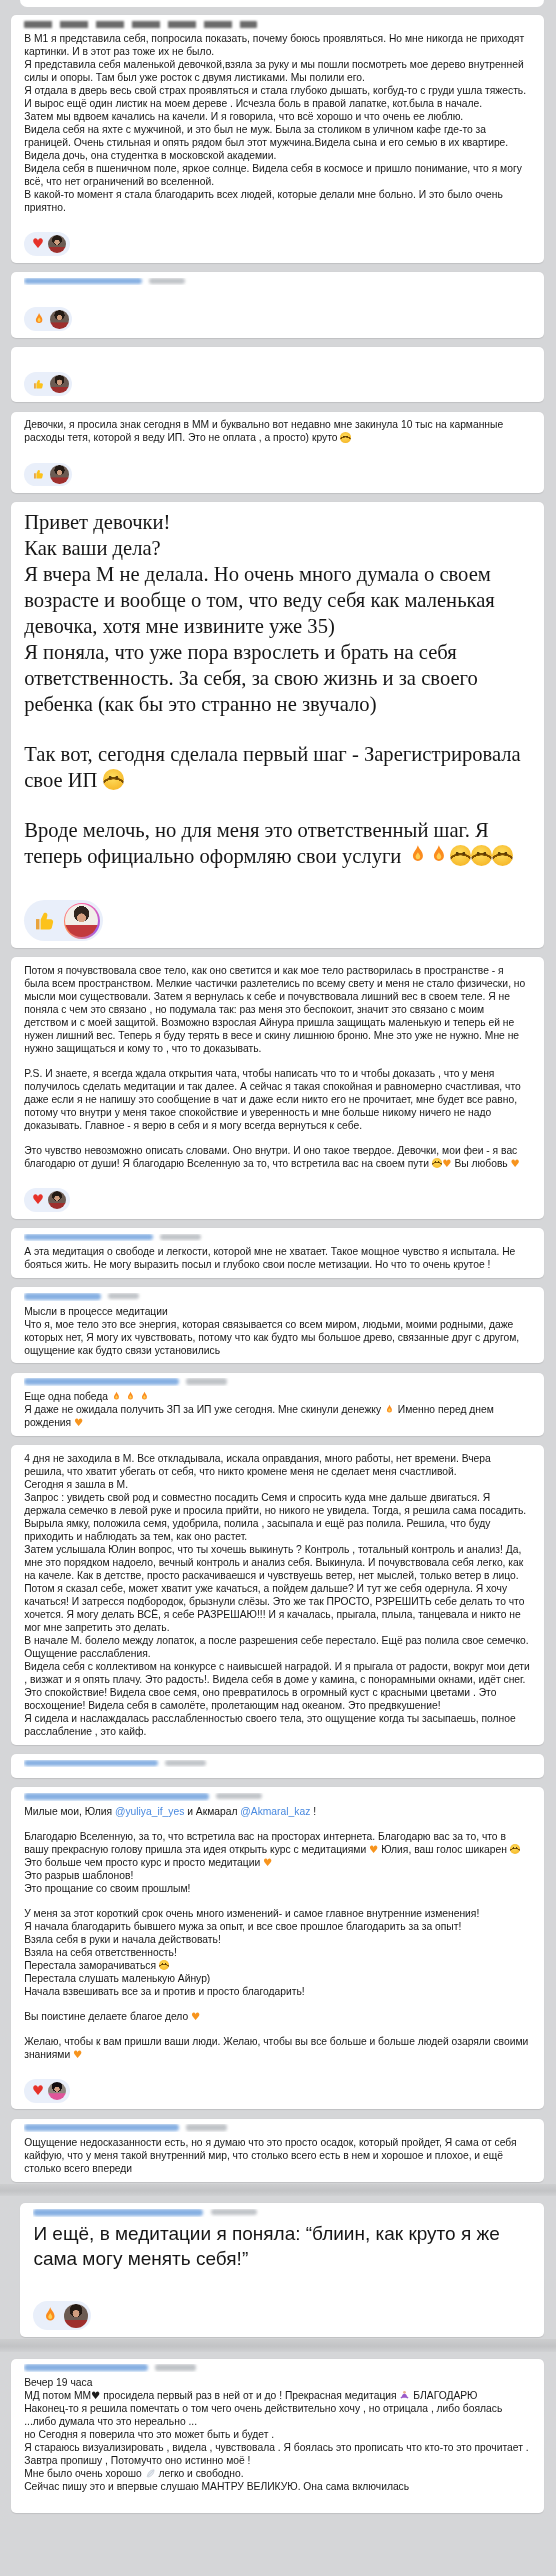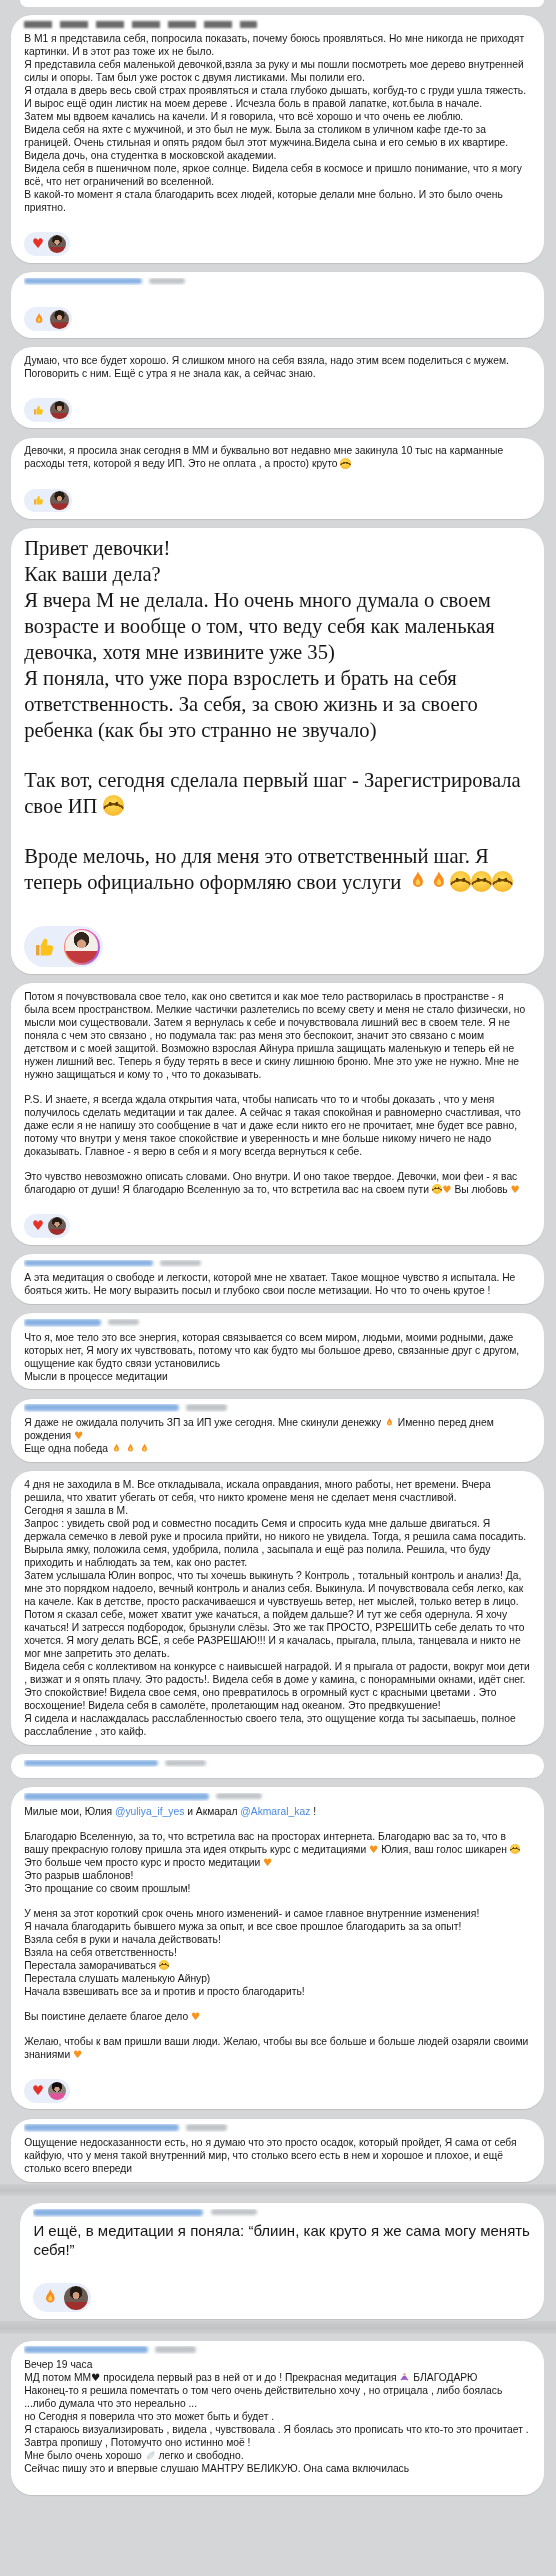--- a/index.html
+++ b/index.html
@@ -5,28 +5,28 @@
   html,body{margin:0;padding:0;}
   body{
     width:556px;height:2576px;overflow:hidden;
     background:#d5d6d8;
     font-family:"Liberation Sans", sans-serif;
     color:#161616;
   }
   .frag{height:6.7px;background:#ffffff;border-radius:0 0 9.3px 9.3px;margin:0 12px 8.8px 19.6px;}
   .seam{height:12.4px;background:linear-gradient(#cdcecf,#c2c3c5 55%,#d0d1d3);margin:-7.2px 0 7.2px;}
   .bubble{
-    background:#ffffff;border-radius:21px;
+    background:#ffffff;border-radius:5px;
     margin:0 12px 9.3px 10.8px;
     padding:6.7px 13.4px 6.7px 13.4px;
     box-shadow:0 0.5px 1px rgba(0,0,0,.10);
   }
   .size-normal{font-size:10.3px;line-height:13px;}
   .size-large{font-size:20.6px;line-height:26px;font-family:Liberation Serif, serif;}
-  .size-medium{font-size:15px;line-height:19px;margin-left:20px;}
+  .size-medium{font-size:19px;line-height:25px;margin-left:20px;}
   .para{margin:0;word-wrap:break-word;}
   .blank-normal{height:12px;}
   .blank-large{height:24px;}
   .hdr{height:7.7px;margin:-1px 0 4.1px;overflow:hidden;white-space:nowrap;}
   .blur-blue{display:inline-block;height:6.7px;border-radius:3.6px;background:#79a7df;filter:blur(1.5px);opacity:.9;vertical-align:top;}
   .blur-gray{display:inline-block;height:6.2px;border-radius:3.1px;background:#b9bdc2;filter:blur(1.5px);opacity:.9;vertical-align:top;margin-left:7.2px;}
   .clipline{height:6.7px;width:46%;margin:-1px 0 4.1px;border-radius:1px;
     background:repeating-linear-gradient(90deg,#3a3a3a 0 28px,rgba(58,58,58,0) 28px 36px);
     filter:blur(1px);opacity:.75;}
   .pill{
@@ -81,21 +81,21 @@
         <span class="emsz"><span class="hrt hrt-r">♥</span></span>
         <span class="av av-b"></span>
       </button></div>
     <div class="bubble size-normal"><div class="hdr"><span class="blur-blue" style="width: 118px;"></span><span class="blur-gray" style="width: 36px;"></span></div><br><button class="pill">
         <span class="emsz"><svg class="i" viewBox="0 0 24 24">
             <path d="M12 1.5C13.2 6 17.5 8 17.5 13.2a5.5 5.5 0 0 1-11 0C6.5 9.5 10 7.3 12 1.5Z" fill="#fb8c1e"></path>
             <path d="M12 9c.9 2.2 2.6 3 2.6 5.1a2.6 2.6 0 0 1-5.2 0C9.4 12 11 11.2 12 9Z" fill="#ffd153"></path>
           </svg></span>
         <span class="av av-b"></span>
       </button></div>
-    <div class="bubble size-normal"><div class="para">Думаю, что все будет хорошо. Я слишком много на себя взяла, надо  этим всем поделиться с мужем. Поговорить с ним. Ещё с утра я не знала как, а сейчас знаю.</div><br><button class="pill">
+    <div class="bubble size-normal"><br><button class="pill">
         <span class="emsz"><svg class="i" viewBox="0 0 24 24">
             <path d="M3.5 10.5h3v9h-3z" fill="#e9a33b"></path>
             <path d="M7.5 19.5h7.6c1.1 0 2-.7 2.2-1.7l1.1-4.6c.3-1.3-.7-2.6-2.1-2.6h-3.6l.7-3.2c.2-1.1-.5-2.2-1.6-2.4-.8-.2-1.6.2-1.9 1L7.5 11Z" fill="#fcc21b"></path>
           </svg></span>
         <span class="av av-b"></span>
       </button></div>
     <div class="bubble size-normal"><div class="para">Девочки, я просила знак сегодня в ММ и буквально вот недавно мне закинула 10 тыс на карманные расходы тетя, которой я веду ИП. Это не оплата , а просто) круто <span class="emo-face"></span></div><br><button class="pill">
         <span class="emsz"><svg class="i" viewBox="0 0 24 24">
             <path d="M3.5 10.5h3v9h-3z" fill="#e9a33b"></path>
             <path d="M7.5 19.5h7.6c1.1 0 2-.7 2.2-1.7l1.1-4.6c.3-1.3-.7-2.6-2.1-2.6h-3.6l.7-3.2c.2-1.1-.5-2.2-1.6-2.4-.8-.2-1.6.2-1.9 1L7.5 11Z" fill="#fcc21b"></path>
@@ -120,45 +120,46 @@
     <div class="bubble size-normal"><div class="para">Потом я почувствовала свое тело, как оно светится и как мое тело растворилась в пространстве - я была всем пространством. Мелкие частички разлетелись по всему свету и меня не стало физически, но мысли мои существовали. Затем я вернулась к себе и почувствовала лишний вес в своем теле. Я не поняла с чем это связано , но подумала так: раз меня это беспокоит, значит это связано с моим детством и с моей защитой. Возможно взрослая Айнура пришла защищать маленькую и теперь ей не нужен лишний вес. Теперь я буду терять в весе и скину лишнюю броню. Мне это уже не нужно. Мне не нужно защищаться и кому то , что то доказывать.</div><div class="blank-normal"></div><div class="para">P.S. И знаете, я всегда ждала открытия чата, чтобы написать что то и чтобы доказать , что у меня получилось сделать медитации и так далее. А сейчас я такая спокойная и равномерно счастливая, что даже если я не напишу это сообщение в чат и даже если никто его не прочитает, мне будет все равно, потому что внутри у меня такое спокойствие и уверенность и мне больше никому ничего не надо доказывать. Главное - я верю в себя и я могу всегда вернуться к себе.</div><div class="blank-normal"></div><div class="para">Это чувство невозможно описать словами. Оно внутри. И оно такое твердое. Девочки, мои феи - я вас благодарю от души! Я благодарю Вселенную за то, что встретила вас на своем пути <span class="emo-face"></span><span class="hrt hrt-o">♥</span> Вы любовь <span class="hrt hrt-o">♥</span></div><br><button class="pill">
         <span class="emsz"><span class="hrt hrt-r">♥</span></span>
         <span class="av av-b"></span>
       </button></div>
     <div class="bubble size-normal">
       <div class="hdr"><span class="blur-blue" style="width: 129px;"></span><span class="blur-gray" style="width: 41px;"></span></div>
       <div class="para">А эта медитация о свободе и легкости, которой мне не хватает. Такое мощное чувство я испытала. Не бояться жить. Не могу выразить  посыл и глубоко свои после метизации. Но что то очень крутое !</div>
     </div>
     <div class="bubble size-normal">
       <div class="hdr"><span class="blur-blue" style="width: 77px;"></span><span class="blur-gray" style="width: 31px;"></span></div>
+      <div class="para">Мысли в процессе медитации</div>
       <div class="para">Что я, мое тело это все энергия, которая связывается со всем миром, людьми, моими родными, даже которых нет, Я могу их чувствовать, потому что как будто мы большое древо, связанные друг с другом, ощущение как будто связи установились</div>
-      <div class="para">Мысли в процессе медитации</div>
     </div>
     <div class="bubble size-normal">
       <div class="hdr"><span class="blur-blue" style="width: 155px;"></span><span class="blur-gray" style="width: 41px;"></span></div>
-      <div class="para">Я даже не ожидала получить ЗП за ИП уже сегодня. Мне скинули денежку <svg class="i" viewBox="0 0 24 24">
-          <path d="M12 1.5C13.2 6 17.5 8 17.5 13.2a5.5 5.5 0 0 1-11 0C6.5 9.5 10 7.3 12 1.5Z" fill="#fb8c1e"></path>
-          <path d="M12 9c.9 2.2 2.6 3 2.6 5.1a2.6 2.6 0 0 1-5.2 0C9.4 12 11 11.2 12 9Z" fill="#ffd153"></path>
-        </svg> Именно перед днем рождения <span class="hrt hrt-o">♥</span></div>
       <div class="para">Еще одна победа <svg class="i" viewBox="0 0 24 24">
           <path d="M12 1.5C13.2 6 17.5 8 17.5 13.2a5.5 5.5 0 0 1-11 0C6.5 9.5 10 7.3 12 1.5Z" fill="#fb8c1e"></path>
           <path d="M12 9c.9 2.2 2.6 3 2.6 5.1a2.6 2.6 0 0 1-5.2 0C9.4 12 11 11.2 12 9Z" fill="#ffd153"></path>
         </svg> <svg class="i" viewBox="0 0 24 24">
           <path d="M12 1.5C13.2 6 17.5 8 17.5 13.2a5.5 5.5 0 0 1-11 0C6.5 9.5 10 7.3 12 1.5Z" fill="#fb8c1e"></path>
           <path d="M12 9c.9 2.2 2.6 3 2.6 5.1a2.6 2.6 0 0 1-5.2 0C9.4 12 11 11.2 12 9Z" fill="#ffd153"></path>
         </svg> <svg class="i" viewBox="0 0 24 24">
           <path d="M12 1.5C13.2 6 17.5 8 17.5 13.2a5.5 5.5 0 0 1-11 0C6.5 9.5 10 7.3 12 1.5Z" fill="#fb8c1e"></path>
           <path d="M12 9c.9 2.2 2.6 3 2.6 5.1a2.6 2.6 0 0 1-5.2 0C9.4 12 11 11.2 12 9Z" fill="#ffd153"></path>
         </svg></div>
+      <div class="para">Я даже не ожидала получить ЗП за ИП уже сегодня. Мне скинули денежку <svg class="i" viewBox="0 0 24 24">
+          <path d="M12 1.5C13.2 6 17.5 8 17.5 13.2a5.5 5.5 0 0 1-11 0C6.5 9.5 10 7.3 12 1.5Z" fill="#fb8c1e"></path>
+          <path d="M12 9c.9 2.2 2.6 3 2.6 5.1a2.6 2.6 0 0 1-5.2 0C9.4 12 11 11.2 12 9Z" fill="#ffd153"></path>
+        </svg> Именно перед днем рождения <span class="hrt hrt-o">♥</span></div>
     </div>
     <div class="bubble size-normal">
       <div class="para">4 дня не заходила в М. Все откладывала, искала оправдания, много работы, нет времени. Вчера решила, что хватит убегать от себя, что никто кромене меня не сделает меня счастливой.</div>
       <div class="para">Сегодня я зашла в М.</div>
       <div class="para">Запрос : увидеть свой род и совместно посадить Семя и спросить куда мне дальше двигаться. Я держала семечко в левой руке и просила прийти, но никого не увидела. Тогда, я решила сама посадить. Вырыла ямку, положила семя, удобрила, полила , засыпала и ещё раз полила. Решила, что буду приходить и наблюдать за тем, как оно растет.</div>
       <div class="para">Затем услышала Юлин вопрос, что ты хочешь выкинуть ? Контроль , тотальный контроль и анализ! Да, мне это порядком  надоело, вечный контроль и анализ  себя. Выкинула. И почувствовала себя легко, как на качеле. Как в детстве, просто раскачиваешся и чувствуешь ветер, нет мыслей, только ветер в лицо. Потом я сказал себе, может хватит уже качаться, а пойдем дальше? И тут же себя одернула. Я хочу качаться! И затресся подбородок, брызнули слёзы. Это же так ПРОСТО, РЗРЕШИТЬ себе делать то что хочется. Я могу делать ВСЁ, я себе РАЗРЕШАЮ!!! И я качалась, прыгала, плыла, танцевала и никто не мог мне запретить это делать.</div>
+      <div class="para">В начале М.  болело между лопаток, а после разрешения себе перестало. Ещё раз полила свое семечко. Ощущение расслабления.</div>
       <div class="para">Видела себя с коллективом на конкурсе с наивысшей наградой. И я прыгала от радости, вокруг мои дети , визжат и я опять плачу. Это  радость!. Видела себя в доме у камина, с понорамными окнами, идёт снег. Это спокойствие! Видела свое семя, оно превратилось в огромный куст с красными цветами . Это восхощение! Видела себя в самолёте, пролетающим  над океаном. Это предвкушение!</div>
       <div class="para">Я сидела и наслаждалась расслабленностью своего тела, это ощущение когда ты засыпаешь, полное расслабление , это кайф.</div>
     </div>
     <div class="bubble size-normal">
       <div class="hdr"><span class="blur-blue" style="width: 134px;"></span><span class="blur-gray" style="width: 41px;"></span></div>
     </div>
     <div class="bubble size-normal"><div class="hdr"><span class="blur-blue" style="width: 185px;"></span><span class="blur-gray" style="width: 46px;"></span></div><div class="para">Милые мои,  Юлия  <span class="mention">@yuliya_if_yes</span> и Акмарал <span class="mention">@Akmaral_kaz</span> !</div><div class="blank-normal"></div><div class="para">Благодарю Вселенную, за то, что встретила вас на просторах интернета. Благодарю вас за то, что в вашу прекрасную голову пришла эта идея открыть курс с медитациями <span class="hrt hrt-o">♥</span> Юлия, ваш голос шикарен <span class="emo-face"></span></div><div class="para">Это больше чем просто курс и просто медитации <span class="hrt hrt-o">♥</span></div><div class="para">Это разрыв шаблонов!</div><div class="para">Это прощание со своим прошлым!</div><div class="blank-normal"></div><div class="para">У меня за этот короткий срок очень много изменений- и самое главное внутренние изменения!</div><div class="para">Я начала благодарить бывшего мужа за опыт, и все свое прошлое благодарить за за опыт!</div><div class="para">Взяла себя в руки и начала действовать!</div><div class="para">Взяла на себя ответственность!</div><div class="para">Перестала заморачиваться <span class="emo-face"></span></div><div class="para">Перестала слушать маленькую Айнур)</div><div class="para">Начала взвешивать все за и против и просто благодарить!</div><div class="blank-normal"></div><div class="para">Вы поистине делаете благое дело <span class="hrt hrt-o">♥</span></div><div class="blank-normal"></div><div class="para">Желаю, чтобы к вам пришли ваши люди. Желаю, чтобы вы все больше и больше людей озаряли своими знаниями <span class="hrt hrt-o">♥</span></div><br><button class="pill">
         <span class="emsz"><span class="hrt hrt-r">♥</span></span>
         <span class="av av-c"></span>
       </button></div>

